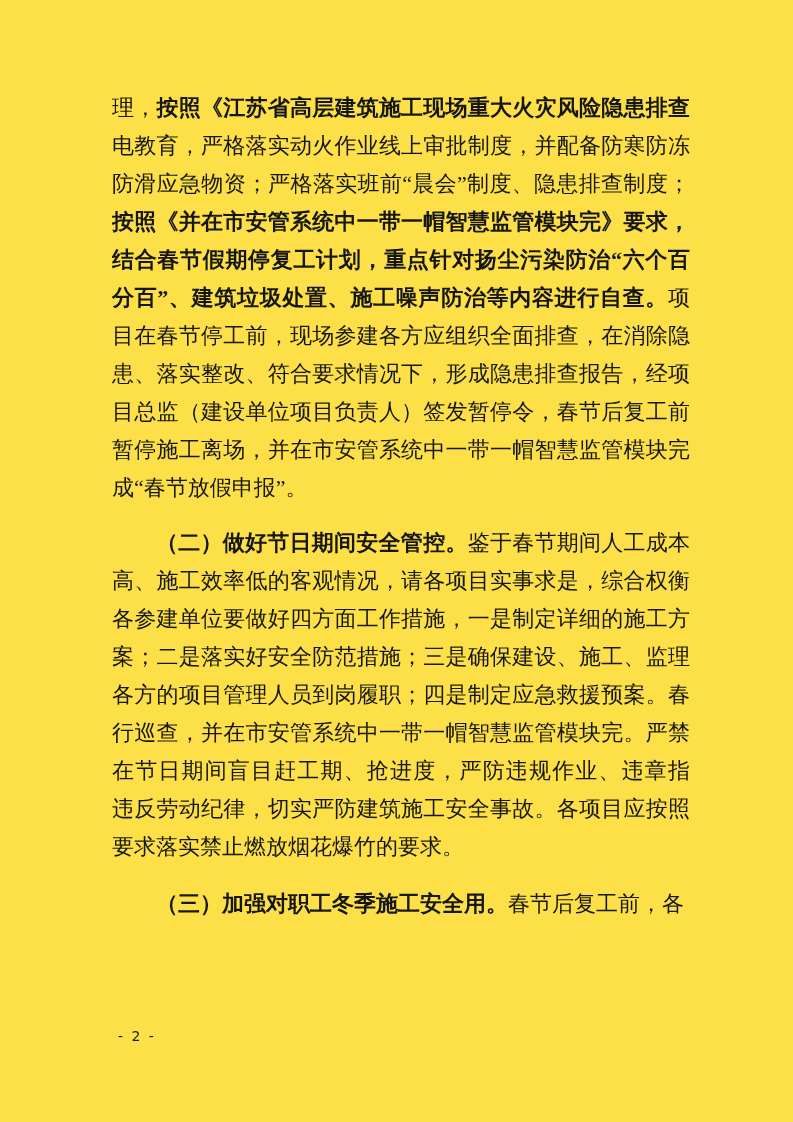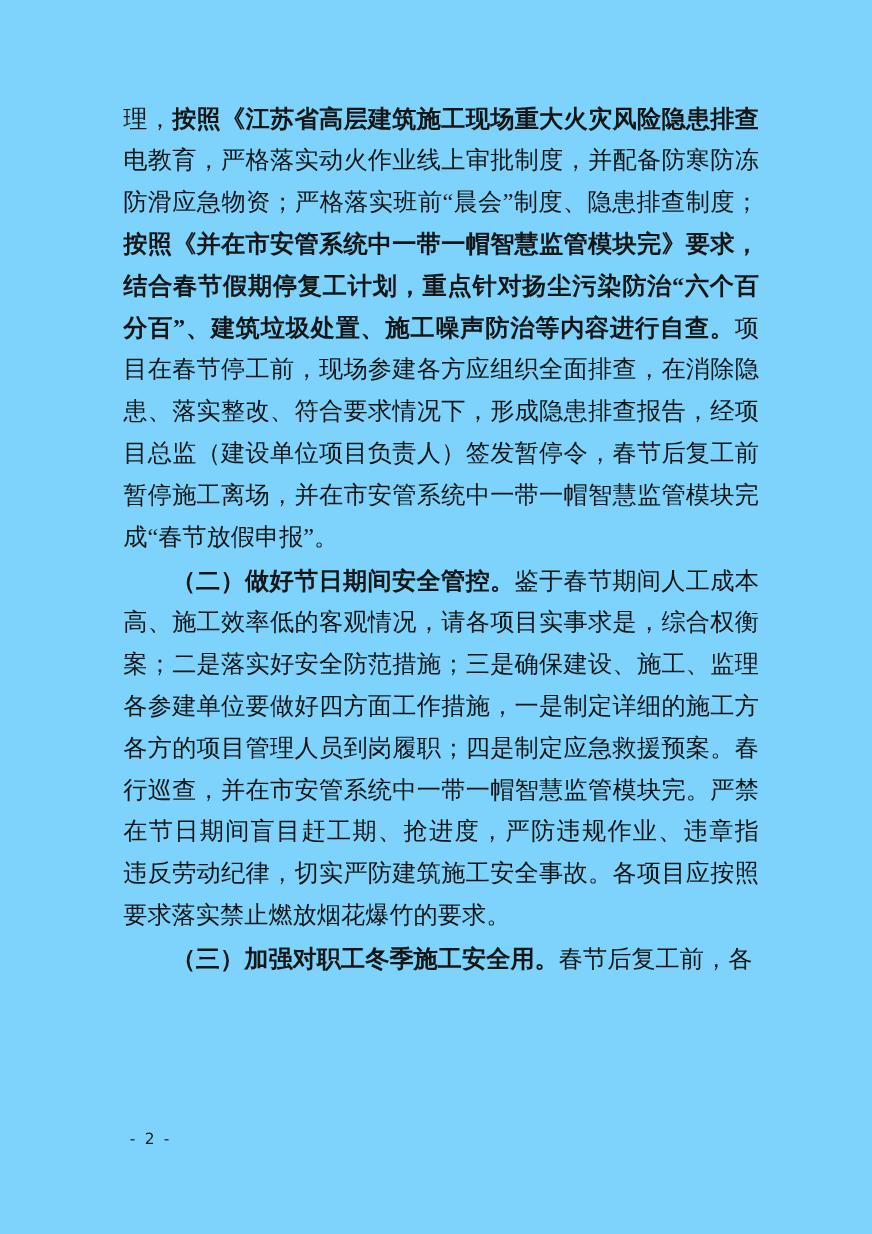--- a/index.html
+++ b/index.html
@@ -4,33 +4,33 @@
 <style>
   html, body {
     margin: 0;
     padding: 0;
     background: #ffffff;
   }
   .page {
     position: relative;
     width: 793px;
     height: 1122px;
-    background: #7dd3fc;
+    background: #fde047;
     overflow: hidden;
     font-family: "Liberation Serif", "DejaVu Serif", serif;
     color: #161616;
   }
   .content {
     position: absolute;
     left: 112px;
     top: 89px;
     width: 578px;
   }
   .paragraph { margin: 0; }
-  .paragraph + .paragraph { margin-top: 2px; }
+  .paragraph + .paragraph { margin-top: 19px; font-family: Liberation Mono, monospace; }
   .line {
     font-size: 22px;
     line-height: 38px;
     height: 38px;
     overflow: hidden;
     text-align: justify;
     text-align-last: justify;
     text-justify: inter-character;
   }
   .line.para-last {
@@ -65,22 +65,22 @@
         <div class="line"><span class="seg bold">分百”、建筑垃圾处置、施工噪声防治等内容进行自查。</span><span class="seg">项</span></div>
         <div class="line"><span class="seg">目在春节停工前，现场参建各方应组织全面排查，在消除隐</span></div>
         <div class="line"><span class="seg">患、落实整改、符合要求情况下，形成隐患排查报告，经项</span></div>
         <div class="line"><span class="seg">目总监（建设单位项目负责人）签发暂停令，春节后复工前</span></div>
         <div class="line"><span class="seg">暂停施工离场，并在市安管系统中一带一帽智慧监管模块完</span></div>
         <div class="line para-last"><span class="seg">成“春节放假申报”。</span></div>
       </div>
       <div class="paragraph">
         <div class="line indent"><span class="seg bold">（二）做好节日期间安全管控。</span><span class="seg">鉴于春节期间人工成本</span></div>
         <div class="line"><span class="seg">高、施工效率低的客观情况，请各项目实事求是，综合权衡</span></div>
+        <div class="line"><span class="seg">各参建单位要做好四方面工作措施，一是制定详细的施工方</span></div>
         <div class="line"><span class="seg">案；二是落实好安全防范措施；三是确保建设、施工、监理</span></div>
-        <div class="line"><span class="seg">各参建单位要做好四方面工作措施，一是制定详细的施工方</span></div>
         <div class="line"><span class="seg">各方的项目管理人员到岗履职；四是制定应急救援预案。春</span></div>
         <div class="line"><span class="seg">行巡查，并在市安管系统中一带一帽智慧监管模块完。严禁</span></div>
         <div class="line"><span class="seg">在节日期间盲目赶工期、抢进度，严防违规作业、违章指挥、</span></div>
         <div class="line"><span class="seg">违反劳动纪律，切实严防建筑施工安全事故。各项目应按照</span></div>
         <div class="line para-last"><span class="seg">要求落实禁止燃放烟花爆竹的要求。</span></div>
       </div>
       <div class="paragraph">
         <div class="line para-last indent"><span class="seg bold">（三）加强对职工冬季施工安全用。</span><span class="seg">春节后复工前，各</span></div>
       </div>
     </div>

